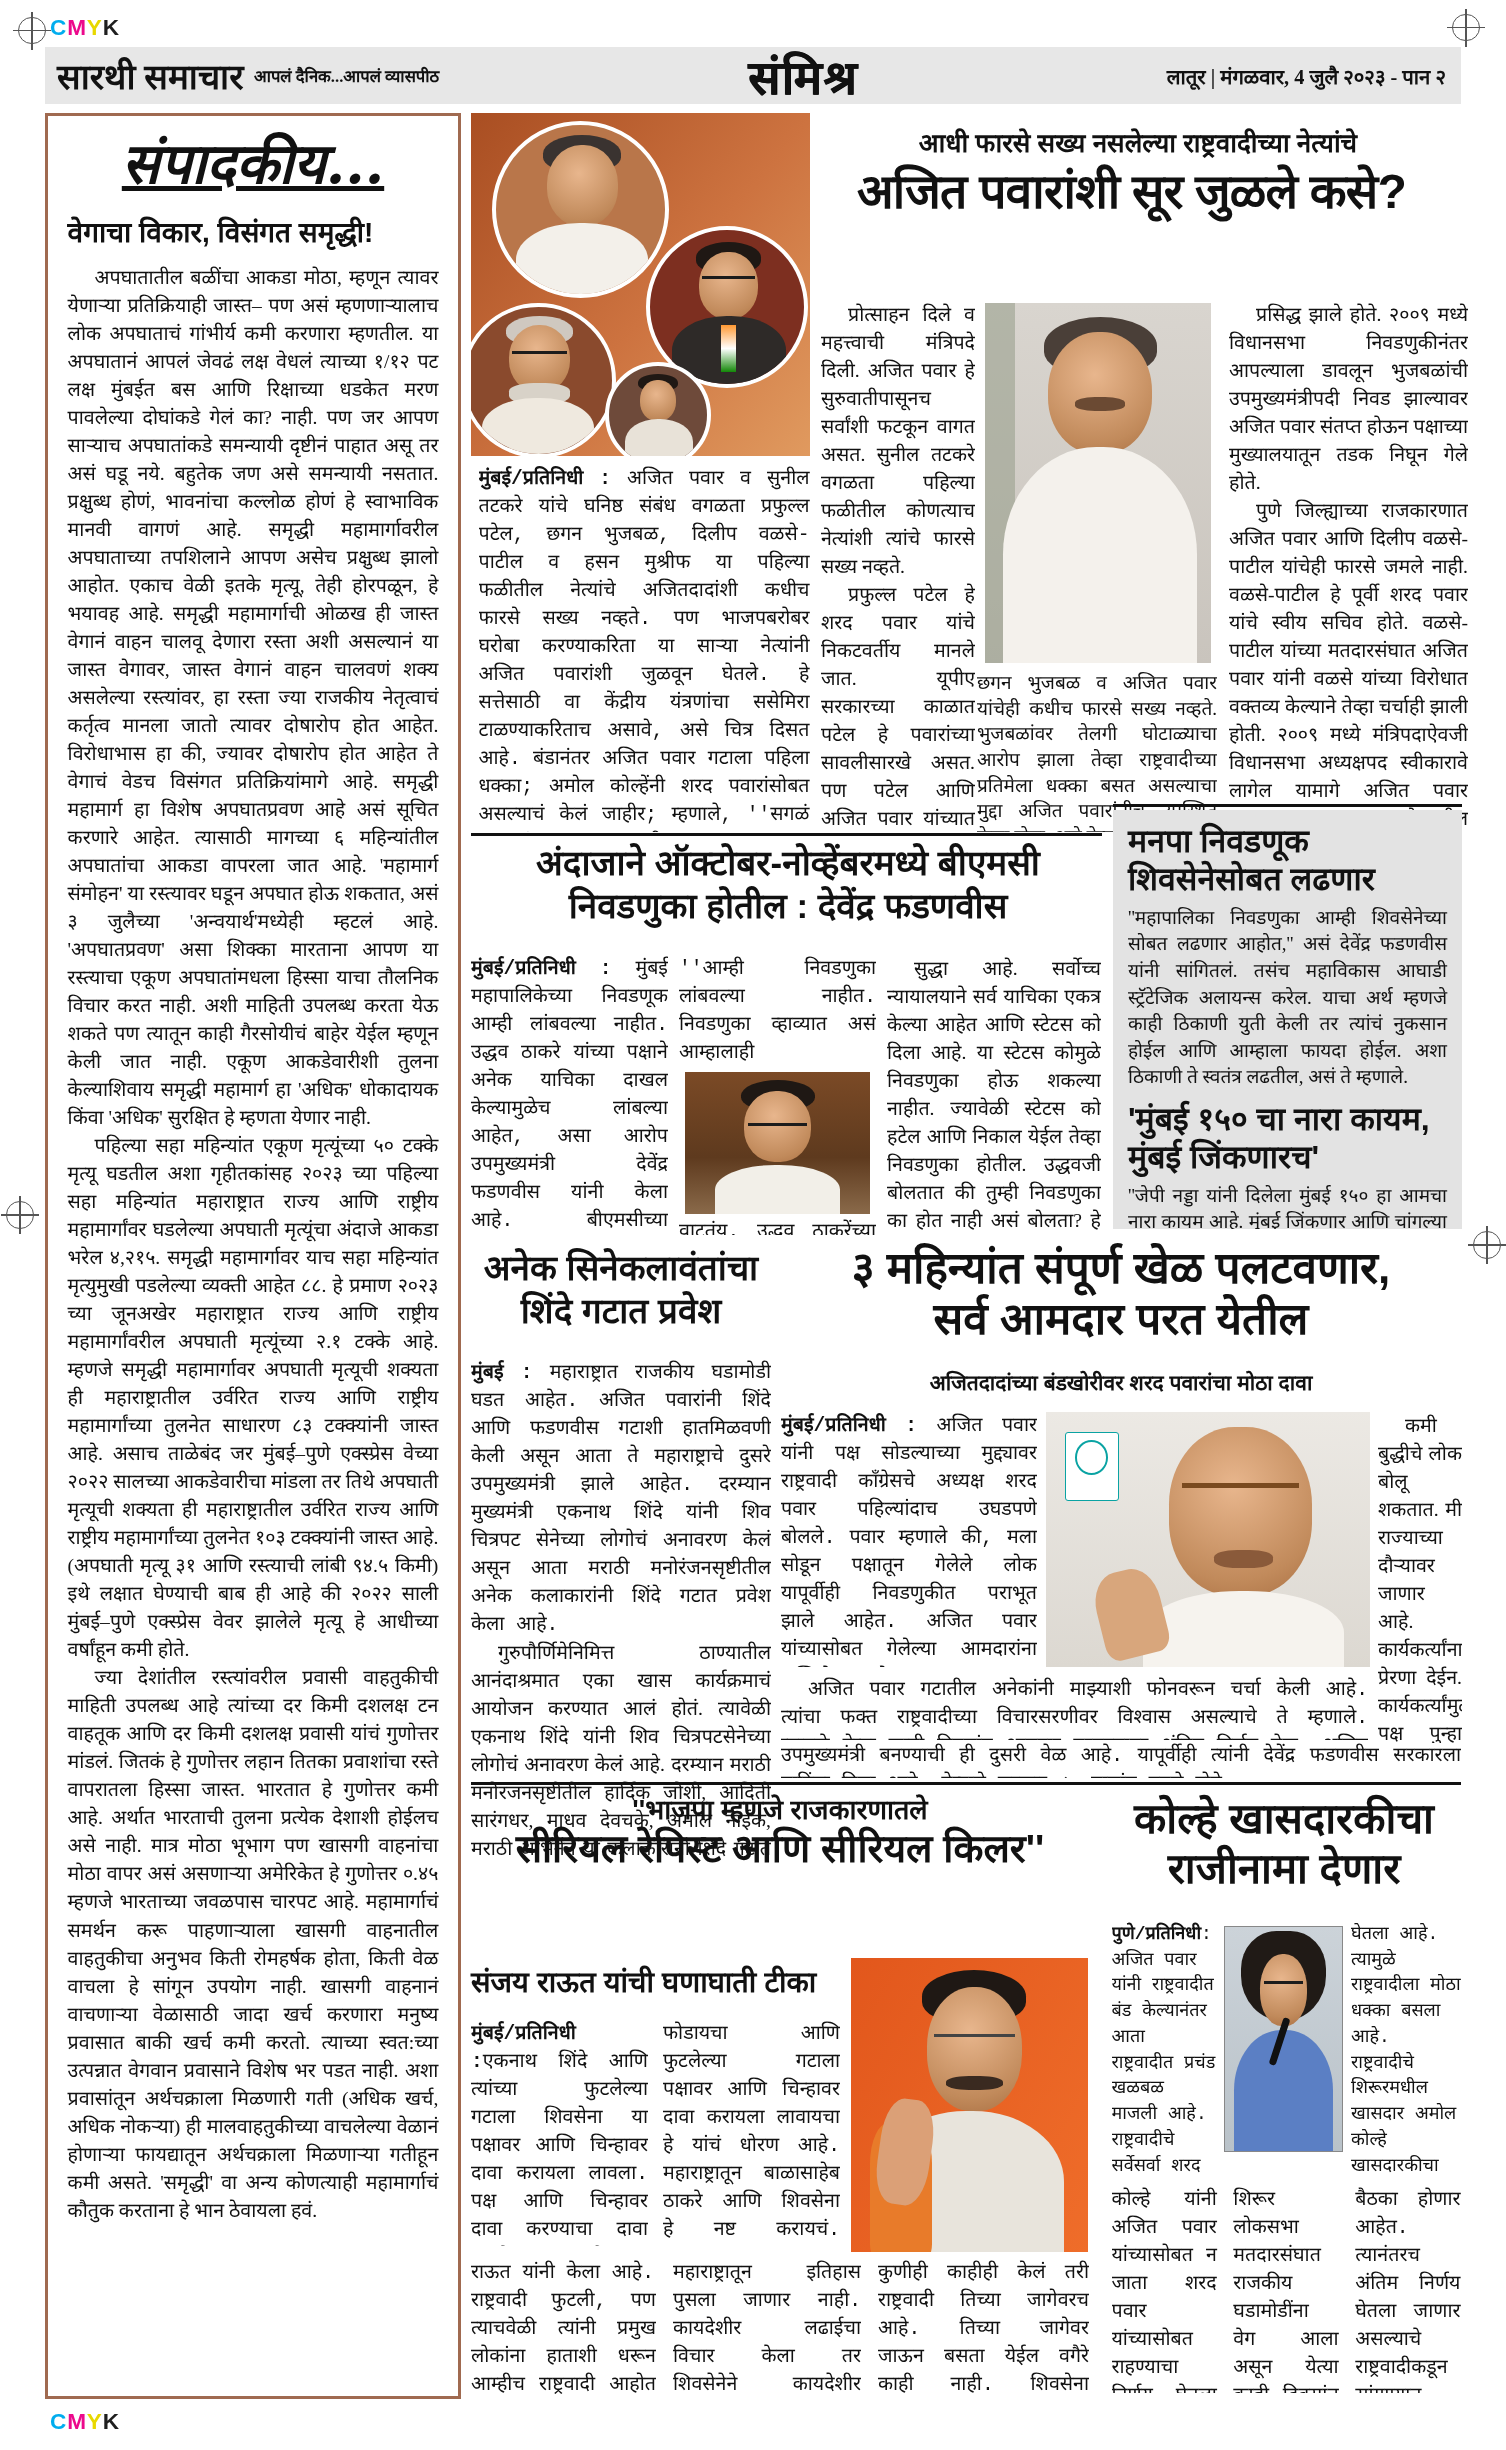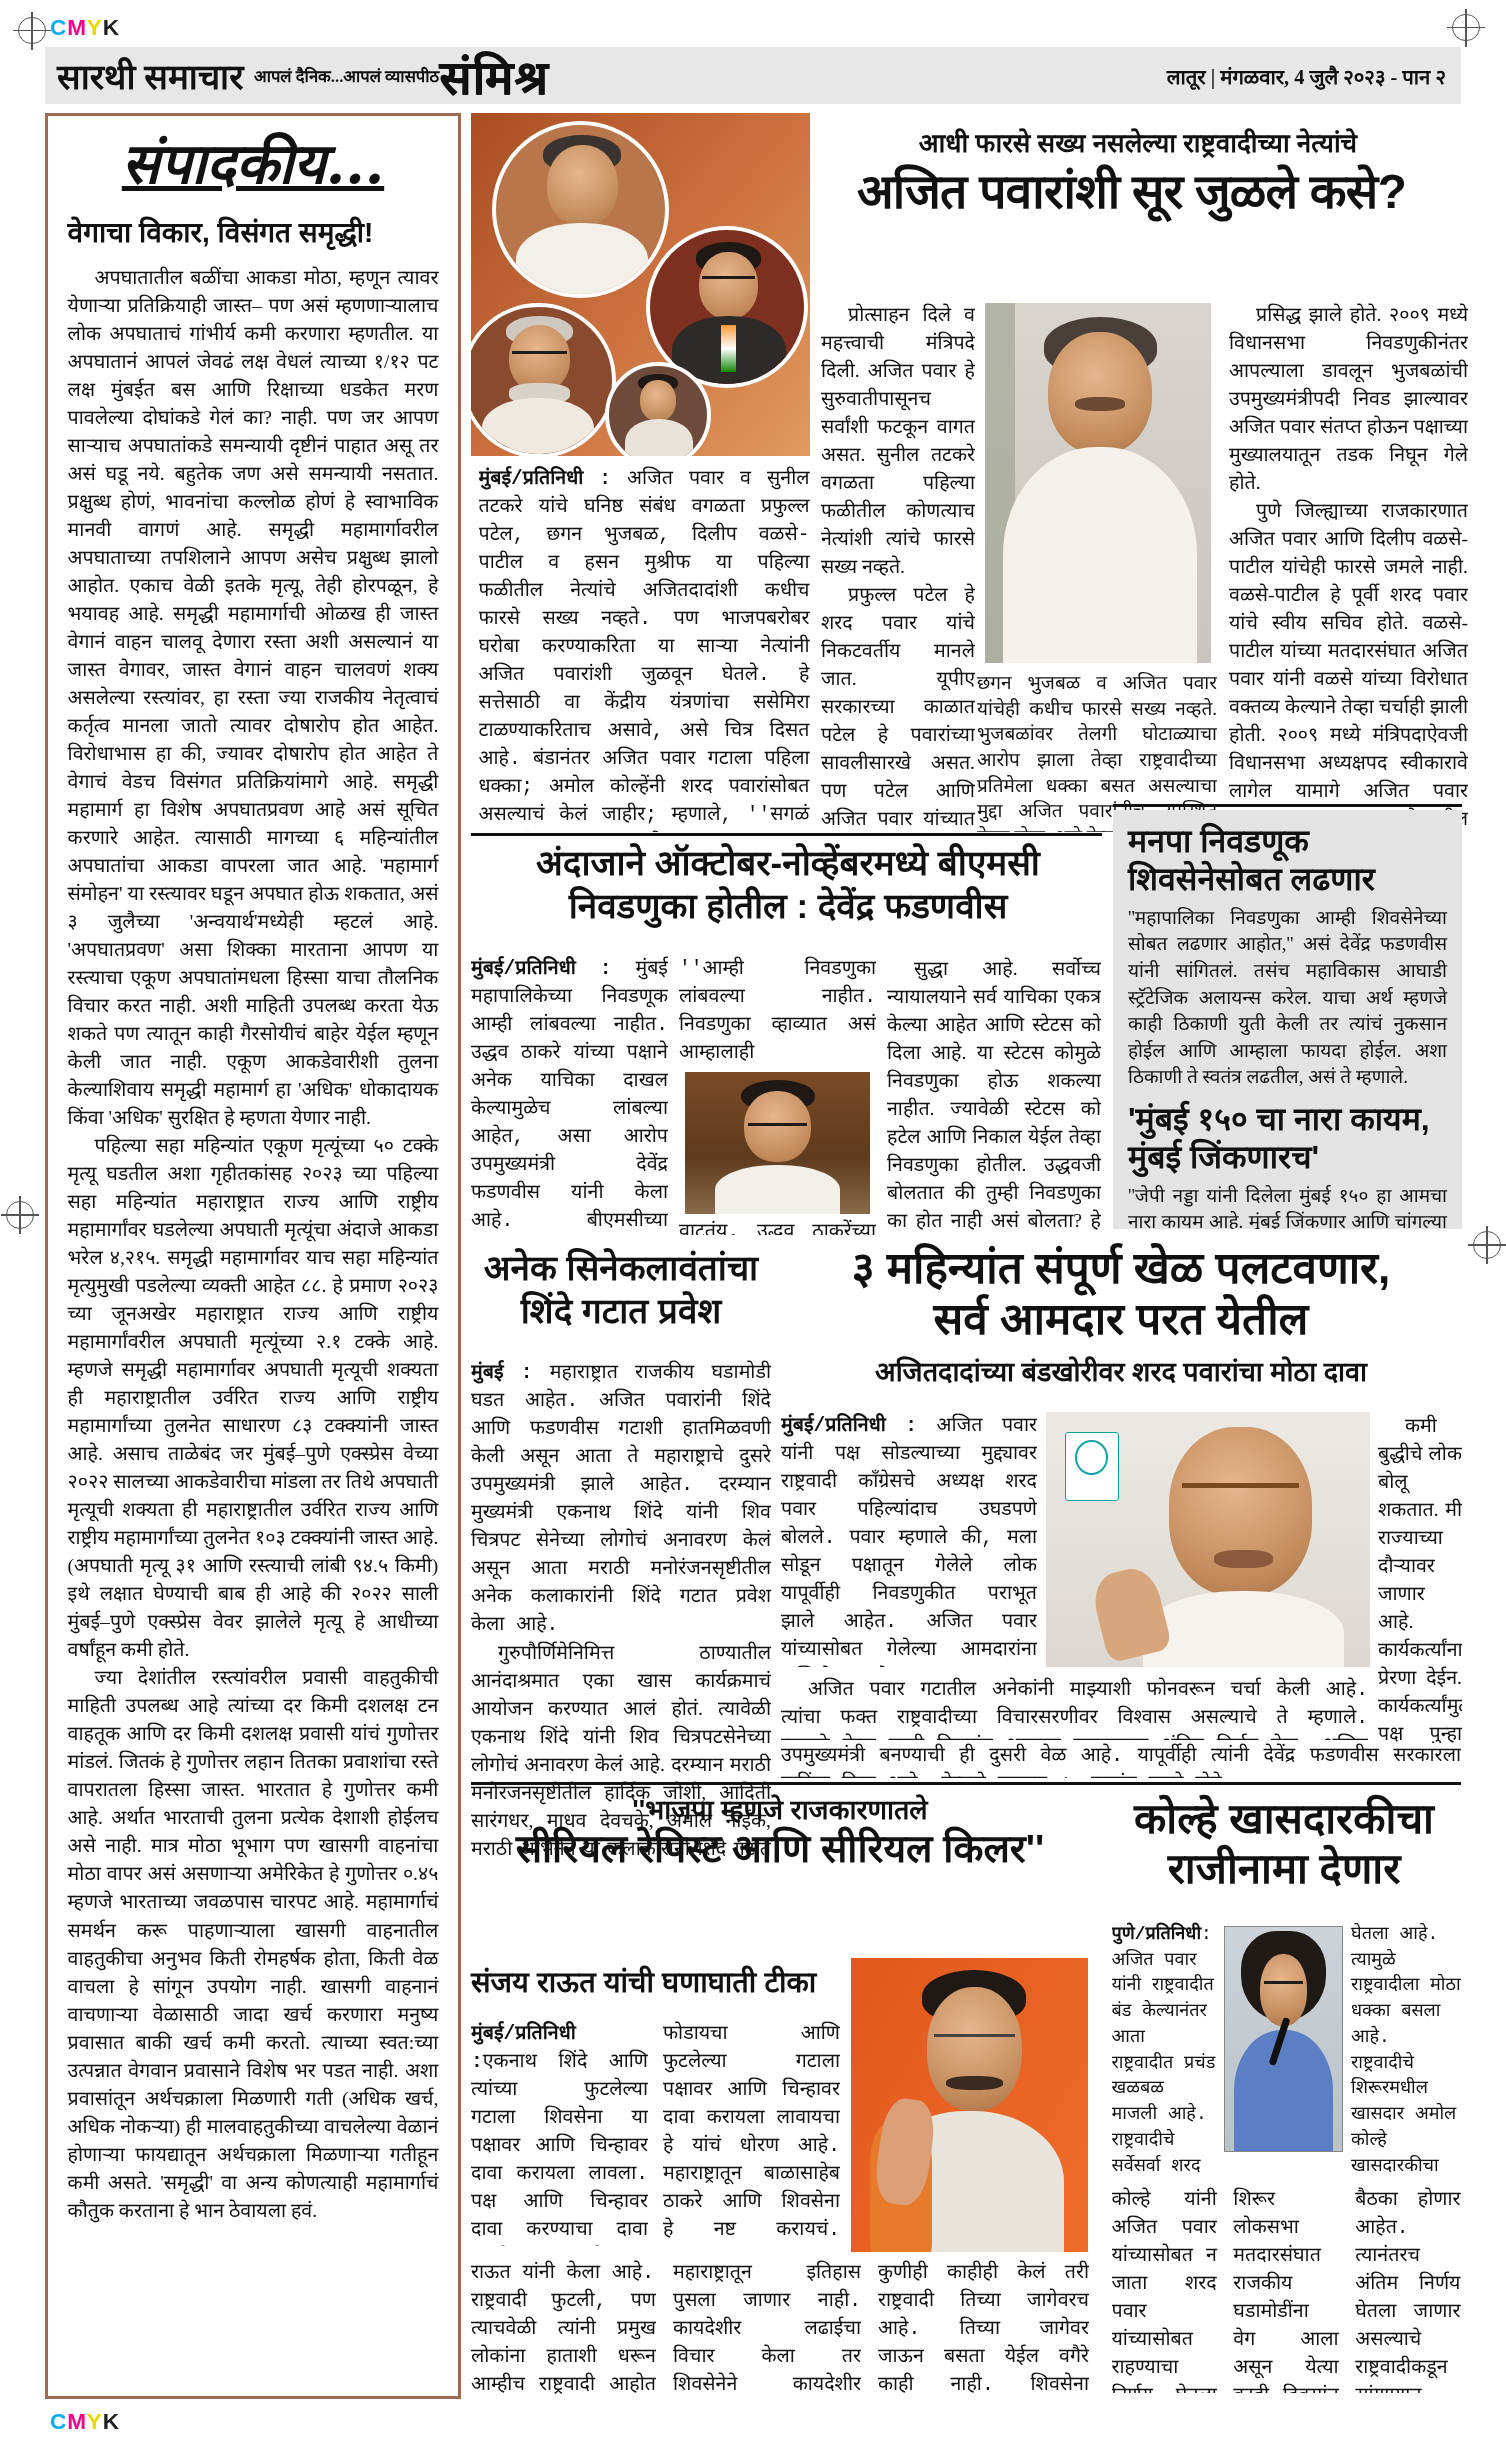--- a/index.html
+++ b/index.html
@@ -10,21 +10,21 @@
   .reg:before,.reg:after{content:"";position:absolute;background:#555;}
   .reg:before{left:50%;top:-6px;width:1.5px;height:38px;margin-left:-0.8px;}
   .reg:after{top:50%;left:-6px;height:1.5px;width:38px;margin-top:-0.8px;}
   .cmyk{position:absolute;font-family:"Liberation Sans",sans-serif;font-weight:bold;font-size:22.6px;letter-spacing:0.8px;}
   .cmyk .c{color:#00adee}.cmyk .m{color:#ec098c}.cmyk .y{color:#e8d800}.cmyk .k{color:#1f1f1f}
   
   .band{position:absolute;left:45px;top:47px;width:1416px;height:57px;background:#e7e7e7;
         display:flex;align-items:center;}
   .papername{font-family:"Liberation Serif",serif;font-weight:900;font-size:35px;margin-left:12px;white-space:nowrap;}
   .tagline{font-weight:bold;font-size:16.6px;margin-left:10.5px;white-space:nowrap;}
-  .masthead{flex:1;text-align:left;font-weight:900;font-size:47px;letter-spacing:1.5px;
+  .masthead{flex:1;text-align:center;font-weight:900;font-size:47px;letter-spacing:1.5px;
             font-family:"DejaVu Serif",serif;text-shadow:0.8px 0 #000;}
   .dateline{font-weight:bold;font-size:20.3px;margin-right:15px;white-space:nowrap;}
   
   .edbox{position:absolute;left:45px;top:113px;width:416px;height:2286px;border:3px solid #a06a50;
          box-sizing:border-box;padding:15px 19.6px;overflow:hidden;background:#fff;}
   .edlabel{font-family:"DejaVu Serif",serif;font-style:italic;font-weight:900;font-size:56px;
            text-align:center;text-decoration:underline;line-height:1.15;margin-bottom:19.6px;}
   .edhead{font-family:"Liberation Sans",sans-serif;font-weight:900;font-size:28px;line-height:1.25;margin-bottom:13.6px;}
   .bt p{margin:0;text-align:justify;text-indent:27px;font-size:19.6px;line-height:1.43;}
   
@@ -183,21 +183,21 @@
     <div class="abs col" style="left:0;top:1246px;width:300px;height:505px;">
       <p class="lead-in"><span class="byline">मुंबई : </span><span>महाराष्ट्रात राजकीय घडामोडी घडत आहेत. अजित पवारांनी शिंदे आणि फडणवीस गटाशी हातमिळवणी केली असून आता ते महाराष्ट्राचे दुसरे उपमुख्यमंत्री झाले आहेत. दरम्यान मुख्यमंत्री एकनाथ शिंदे यांनी शिव चित्रपट सेनेच्या लोगोचं अनावरण केलं असून आता मराठी मनोरंजनसृष्टीतील अनेक कलाकारांनी शिंदे गटात प्रवेश केला आहे.</span></p>
       <div class="bt">
           <p>गुरुपौर्णिमेनिमित्त ठाण्यातील आनंदाश्रमात एका खास कार्यक्रमाचं आयोजन करण्यात आलं होतं. त्यावेळी एकनाथ शिंदे यांनी शिव चित्रपटसेनेच्या लोगोचं अनावरण केलं आहे. दरम्यान मराठी मनोरंजनसृष्टीतील हार्दिक जोशी, आदिती सारंगधर, माधव देवचके, अमोल नाईक, मराठी अभिनेते या कलाकारांनी शिंदे गटात प्रवेश केला आहे. मराठी कलाकारांचे शिंदे यांच्यासोबतचे फोटो सोशल मीडियावर व्हायरल होत आहेत. शिंदे गटात प्रवेश केलेल्या कलाकारांमध्ये हार्दिक जोशी, 'आजच्या प्रेक्षकांसाठी काम करणारे कलाकार' अशा शब्दांत कलाकारांनी आपली भूमिका मांडली.</p>
         </div>
     </div>
 
     <div class="abs" style="left:310px;top:1130px;width:680px;height:536px;">
       <div class="h-big" style="font-size:44px;line-height:1.15;">३ महिन्यांत संपूर्ण खेळ पलटवणार,</div>
       <div class="h-big" style="font-size:44px;line-height:1.15;">सर्व आमदार परत येतील</div>
-      <div class="subhead" style="font-size:27px;margin-top:8px;">अजितदादांच्या बंडखोरीवर शरद पवारांचा मोठा दावा</div>
+      <div class="subhead" style="font-size:21px;margin-top:24px;">अजितदादांच्या बंडखोरीवर शरद पवारांचा मोठा दावा</div>
 
       <div class="abs col" style="left:0;top:169px;width:256px;height:255px;">
         <p class="lead-in"><span class="byline">मुंबई/प्रतिनिधी : </span><span>अजित पवार यांनी पक्ष सोडल्याच्या मुद्द्यावर राष्ट्रवादी काँग्रेसचे अध्यक्ष शरद पवार पहिल्यांदाच उघडपणे बोलले. पवार म्हणाले की, मला सोडून पक्षातून गेलेले लोक यापूर्वीही निवडणुकीत पराभूत झाले आहेत. अजित पवार यांच्यासोबत गेलेल्या आमदारांना अल्टिमेटम देताना शरद पवार म्हणाले की, माझ्याकडे अजून वेळ आहे, त्यांची इच्छा असेल तर ते पुन्हा पक्षात येऊ शकतात. अन्यथा, मी ३ महिन्यांत संपूर्ण खेळ पलटवणार.</span></p>
 
       </div>
 
       <div class="abs photo" style="left:265px;top:169px;width:324px;height:255px;background:linear-gradient(#ece9e4,#dcd8d1);">
         <div style="position:absolute;left:6%;top:8%;width:16%;height:26%;background:#fff;border:1.5px solid #0aa3a3;border-radius:3px;"></div>
         <div style="position:absolute;left:9%;top:11%;width:9%;height:12%;border:2.3px solid #0aa3a3;border-radius:50%;"></div>
         <div class="face" style="left:38%;top:6%;width:44%;height:66%;border-radius:46% 46% 44% 44%;"></div>

